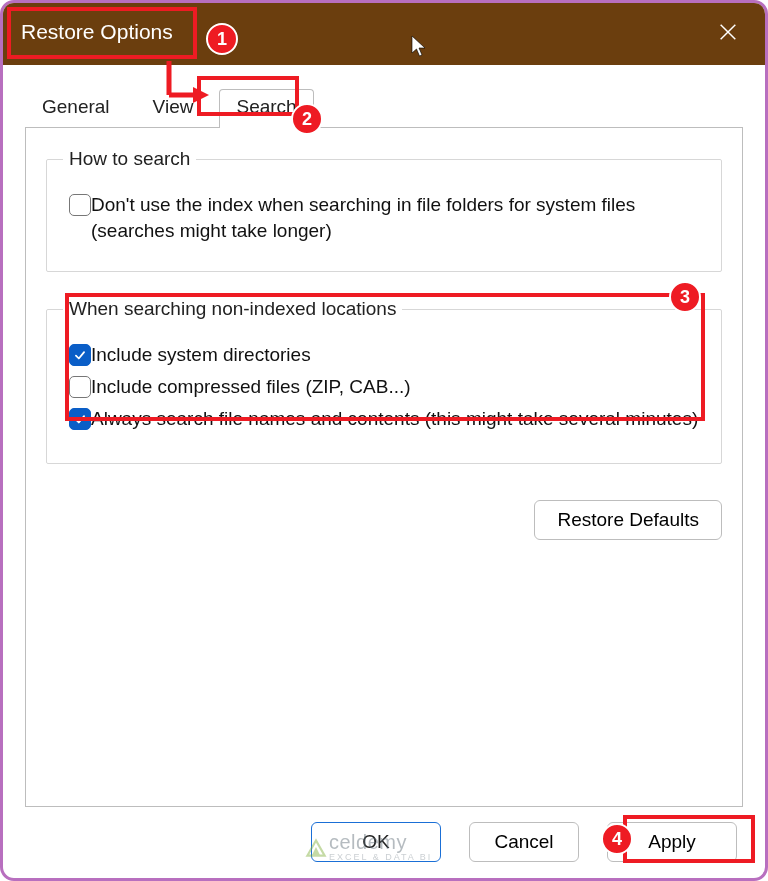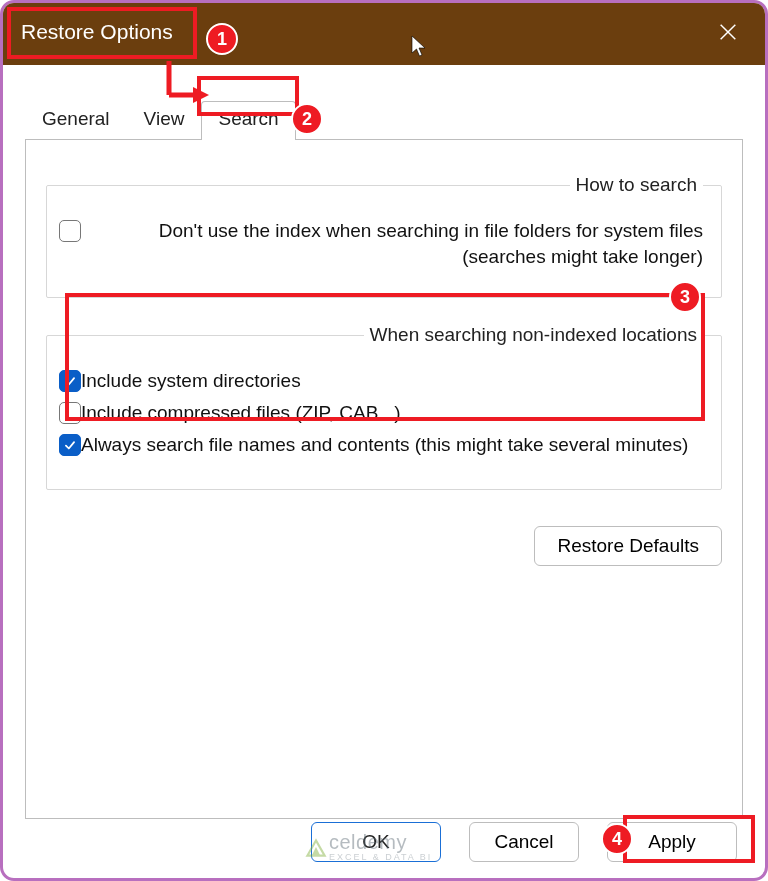--- a/index.html
+++ b/index.html
@@ -43,22 +43,22 @@
   .cursor {
     position: absolute;
     left: 408px;
     top: 32px;
     pointer-events: none;
   }
   .cursor svg { fill: #fff; stroke: #000; stroke-width: 0.6; }
 
   .tabs-row {
     display: flex;
-    margin: 36px 0 0 22px;
-    gap: 0;
+    margin: 24px 0 0 22px;
+    gap: 9px;
     position: relative;
     z-index: 2;
   }
   .tab {
     padding: 6px 16px 10px 16px;
     font-size: 19px;
     color: #222;
     border: 1px solid transparent;
     border-bottom: none;
     cursor: pointer;
@@ -85,23 +85,22 @@
     padding: 20px 20px 20px 20px;
     background: #fff;
     position: relative;
     z-index: 1;
     height: 680px;
   }
 
   fieldset {
     border: 1px solid #d7d7d7;
     border-radius: 2px;
-    margin: 14px 0 26px 0;
-    padding: 16px 18px 22px 6px;
-    text-align: right;
+    margin: 0 0 26px 0;
+    padding: 16px 18px 22px 16px;
   }
   legend {
     padding: 0 6px;
     font-size: 19px;
     color: #222;
   }
   .row {
     display: flex;
     align-items: flex-start;
     gap: 0;

